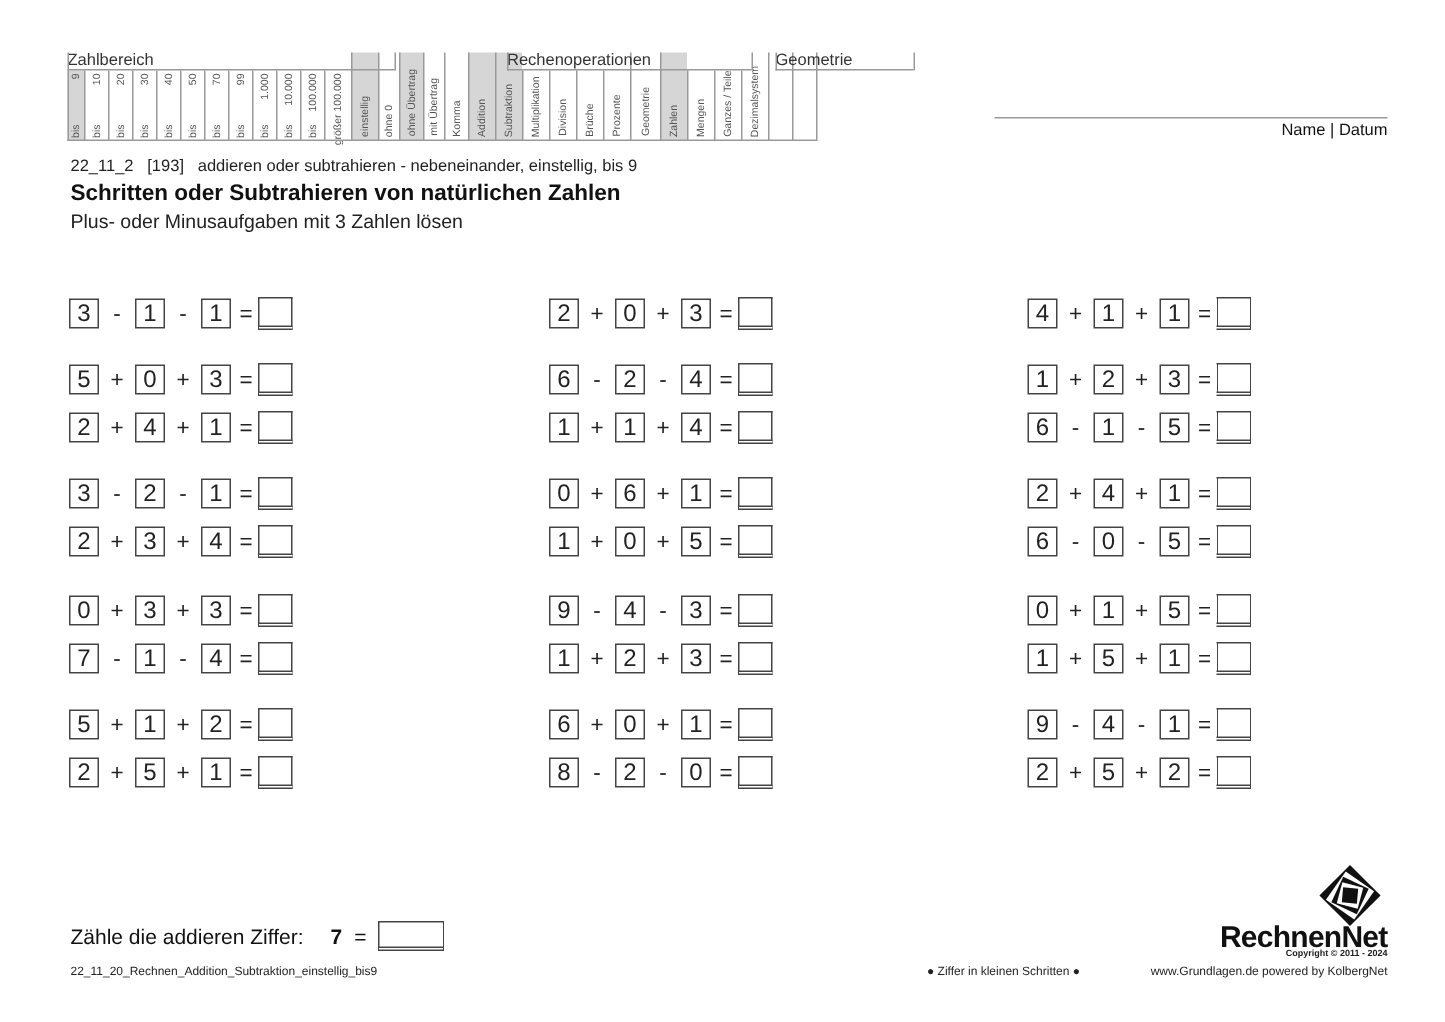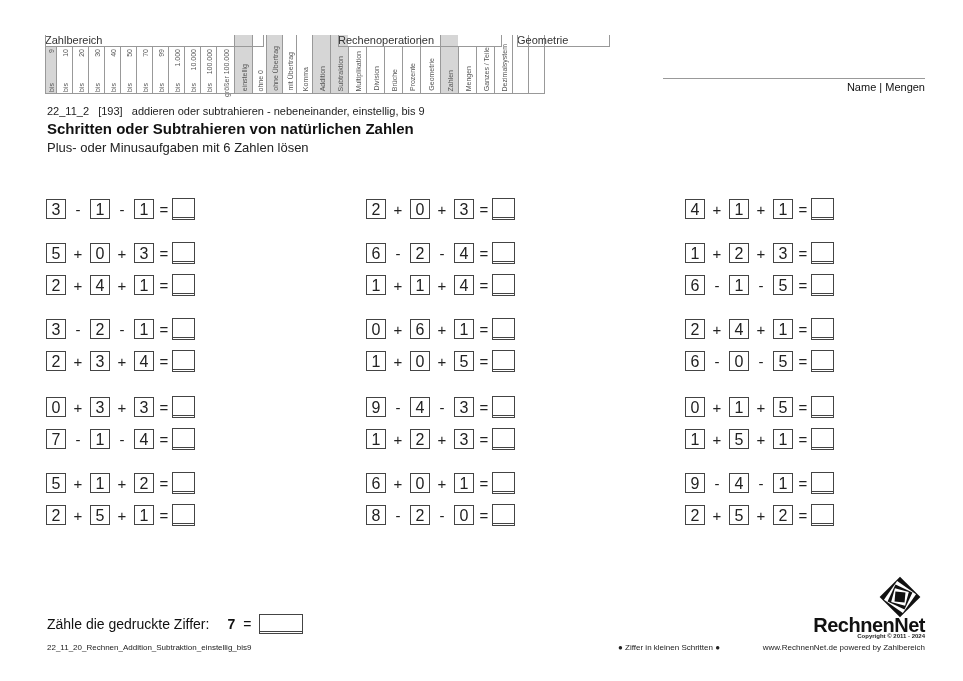--- a/index.html
+++ b/index.html
@@ -166,25 +166,25 @@
     <div class="line" style="left: 293px; top: 11px; width: 163px; height: 1px;"></div>
     <div class="line" style="left: 293px; top: 0px; width: 1px; height: 12px;"></div>
     <div class="line" style="left: 456px; top: 0px; width: 1px; height: 12px;"></div>
     <div class="group-label" style="left: 472px; width: 92px;">Geometrie</div>
     <div class="line" style="left: 472px; top: 11px; width: 92px; height: 1px;"></div>
     <div class="line" style="left: 472px; top: 0px; width: 1px; height: 12px;"></div>
     <div class="line" style="left: 564px; top: 0px; width: 1px; height: 12px;"></div>
   </div>
 
 <div class="name-line"></div>
-<div class="name-label">Name | Mengen</div>
+<div class="name-label">Name | Datum</div>
 
 <div class="meta">22_11_2   [193]   addieren oder subtrahieren - nebeneinander, einstellig, bis 9</div>
 <div class="title">Schritten oder Subtrahieren von natürlichen Zahlen</div>
-<div class="subtitle">Plus- oder Minusaufgaben mit 6 Zahlen lösen</div>
+<div class="subtitle">Plus- oder Minusaufgaben mit 3 Zahlen lösen</div>
 
 <div id="exercises">
     <div class="eq" style="left: 46px; top: 198px;">
       <span class="num">3</span>
       <span class="op">-</span>
       <span class="num">1</span>
       <span class="op">-</span>
       <span class="num">1</span>
       <span class="eqs">=</span>
       <span class="ans"></span>
@@ -419,29 +419,29 @@
       <span class="op">+</span>
       <span class="num">5</span>
       <span class="op">+</span>
       <span class="num">2</span>
       <span class="eqs">=</span>
       <span class="ans"></span>
     </div>
   </div>
 
 <div class="count">
-  <span>Zähle die gedruckte Ziffer:</span>
+  <span>Zähle die addieren Ziffer:</span>
   <span class="digit">7</span>
   <span class="eqsign">=</span>
   <span class="cbox"></span>
 </div>
 
 <div class="footer-file">22_11_20_Rechnen_Addition_Subtraktion_einstellig_bis9</div>
 <div class="footer-slogan">● Ziffer in kleinen Schritten ●</div>
-<div class="footer-url">www.RechnenNet.de powered by Zahlbereich</div>
+<div class="footer-url">www.Grundlagen.de powered by KolbergNet</div>
 
 <svg class="logo" viewBox="0 0 48 46">
   <g transform="translate(24,23)">
     <rect x="-20" y="-20" width="40" height="40" transform="rotate(45) scale(0.72)" fill="#111"></rect>
     <rect x="-16" y="-16" width="32" height="32" transform="rotate(35) scale(0.72)" fill="#fff"></rect>
     <rect x="-13" y="-13" width="26" height="26" transform="rotate(25) scale(0.72)" fill="#111"></rect>
     <rect x="-10" y="-10" width="20" height="20" transform="rotate(15) scale(0.72)" fill="#fff"></rect>
     <rect x="-7" y="-7" width="14" height="14" transform="rotate(5) scale(0.72)" fill="#111"></rect>
   </g>
 </svg>

